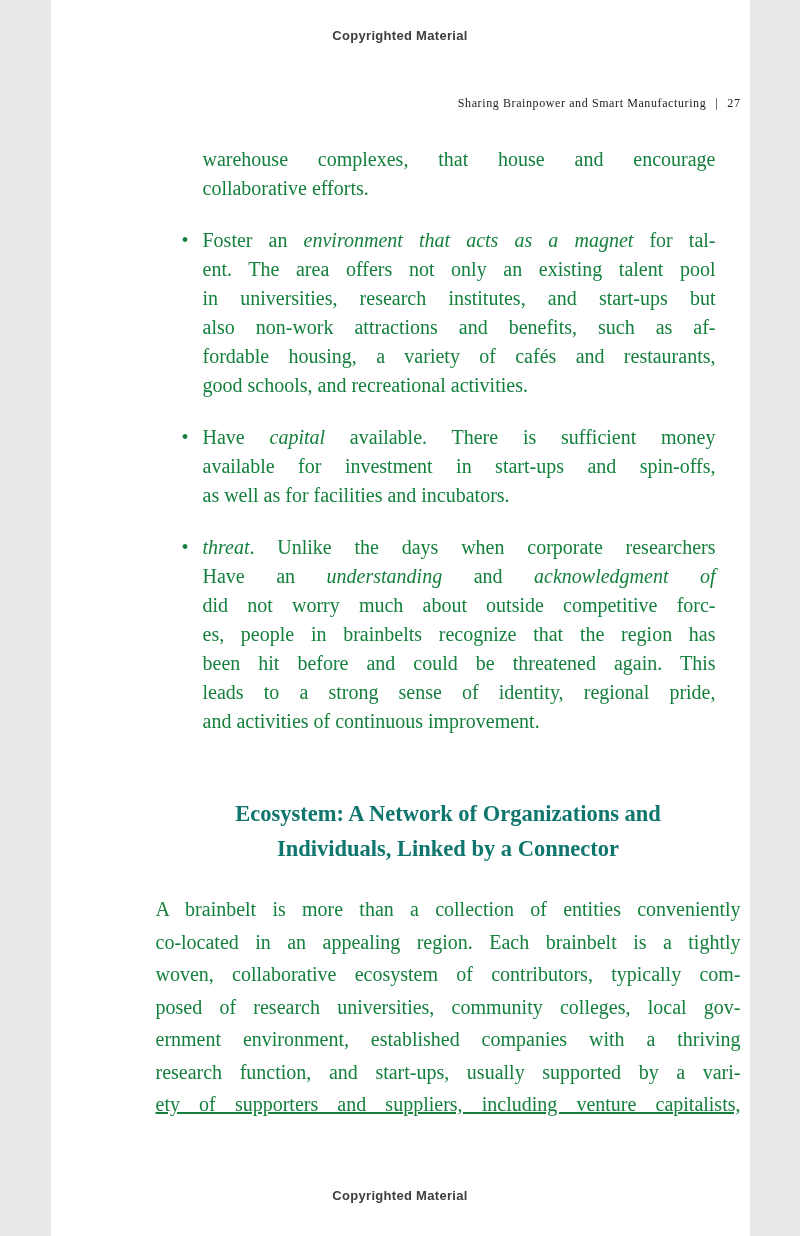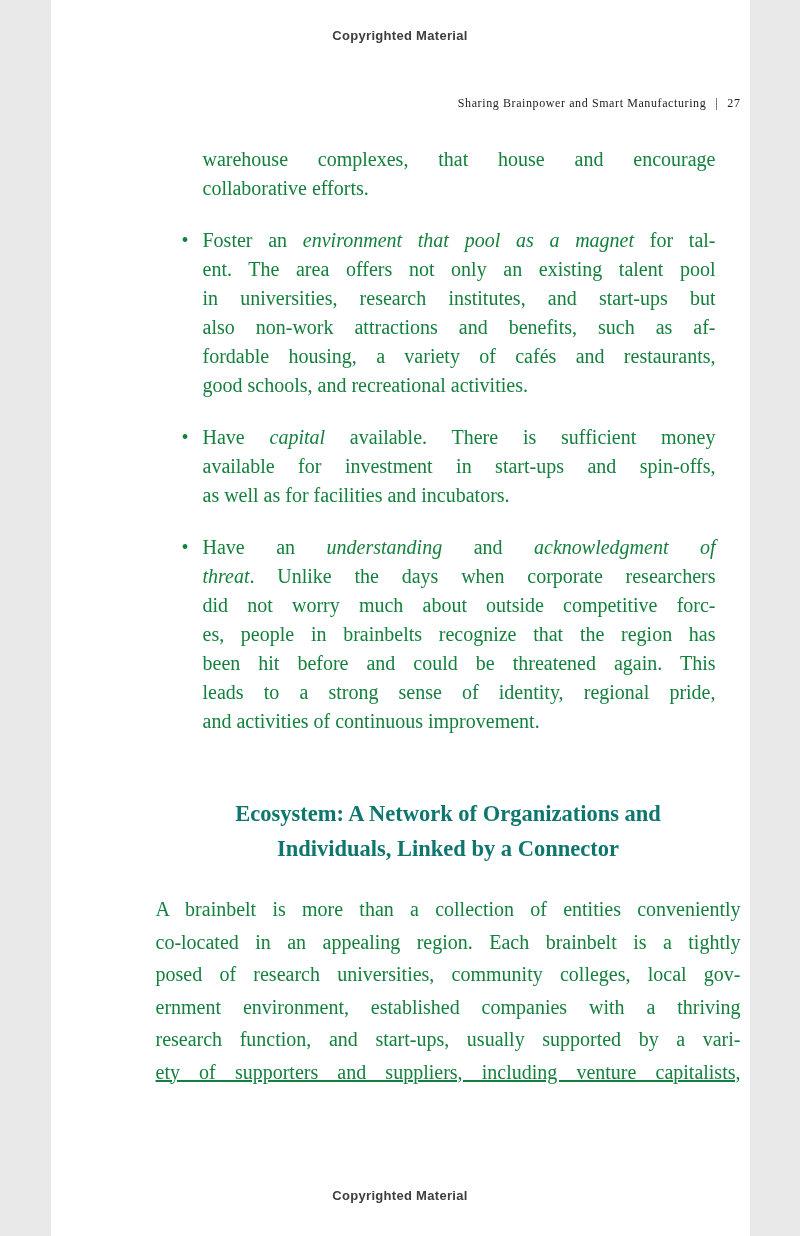--- a/index.html
+++ b/index.html
@@ -116,61 +116,62 @@
     <div class="bodytext indented">
         <div class="line"><span>warehouse complexes, that house and encourage</span></div>
         <div class="line last"><span>collaborative efforts.</span></div>
       </div>
 
     <div class="bodytext">
 
       <div class="bullet-item indented">
         <span class="bullet-marker">•</span>
         <div class="bullet-body">
-            <div class="line"><span>Foster an </span><span class="italic">environment that pool as a magnet</span><span> for tal-</span></div>
+            <div class="line"><span>Foster an </span><span class="italic">environment that acts as a magnet</span><span> for tal-</span></div>
             <div class="line"><span>ent. The area offers not only an existing talent pool</span></div>
             <div class="line"><span>in universities, research institutes, and start-ups but</span></div>
             <div class="line"><span>also non-work attractions and benefits, such as af-</span></div>
             <div class="line"><span>fordable housing, a variety of cafés and restaurants,</span></div>
             <div class="line last"><span>good schools, and recreational activities.</span></div>
           </div>
       </div>
 
       <div class="bullet-item indented">
         <span class="bullet-marker">•</span>
         <div class="bullet-body">
             <div class="line"><span>Have </span><span class="italic">capital</span><span> available. There is sufficient money</span></div>
             <div class="line"><span>available for investment in start-ups and spin-offs,</span></div>
             <div class="line last"><span>as well as for facilities and incubators.</span></div>
           </div>
       </div>
 
       <div class="bullet-item indented">
         <span class="bullet-marker">•</span>
         <div class="bullet-body">
+            <div class="line"><span class="italic">threat</span><span>. Unlike the days when corporate researchers</span></div>
             <div class="line"><span>Have an </span><span class="italic">understanding</span><span> and </span><span class="italic">acknowledgment of</span></div>
-            <div class="line"><span class="italic">threat</span><span>. Unlike the days when corporate researchers</span></div>
             <div class="line"><span>did not worry much about outside competitive forc-</span></div>
             <div class="line"><span>es, people in brainbelts recognize that the region has</span></div>
             <div class="line"><span>been hit before and could be threatened again. This</span></div>
             <div class="line"><span>leads to a strong sense of identity, regional pride,</span></div>
             <div class="line last"><span>and activities of continuous improvement.</span></div>
           </div>
       </div>
 
     </div>
 
     <div class="section-heading">
         <div class="line"><span>Ecosystem: A Network of Organizations and</span></div>
         <div class="line last"><span>Individuals, Linked by a Connector</span></div>
       </div>
 
     <div class="bodytext closing cont">
         <div class="line"><span>A brainbelt is more than a collection of entities conveniently</span></div>
         <div class="line"><span>co-located in an appealing region. Each brainbelt is a tightly</span></div>
+        <div class="line"><span>woven, collaborative ecosystem of contributors, typically com-</span></div>
         <div class="line"><span>posed of research universities, community colleges, local gov-</span></div>
         <div class="line"><span>ernment environment, established companies with a thriving</span></div>
         <div class="line"><span>research function, and start-ups, usually supported by a vari-</span></div>
         <div class="line last"><span>ety of supporters and suppliers, including venture capitalists,</span></div>
       </div>
 
   </div>
 
   <div class="copyright bottom">Copyrighted Material</div>
 

